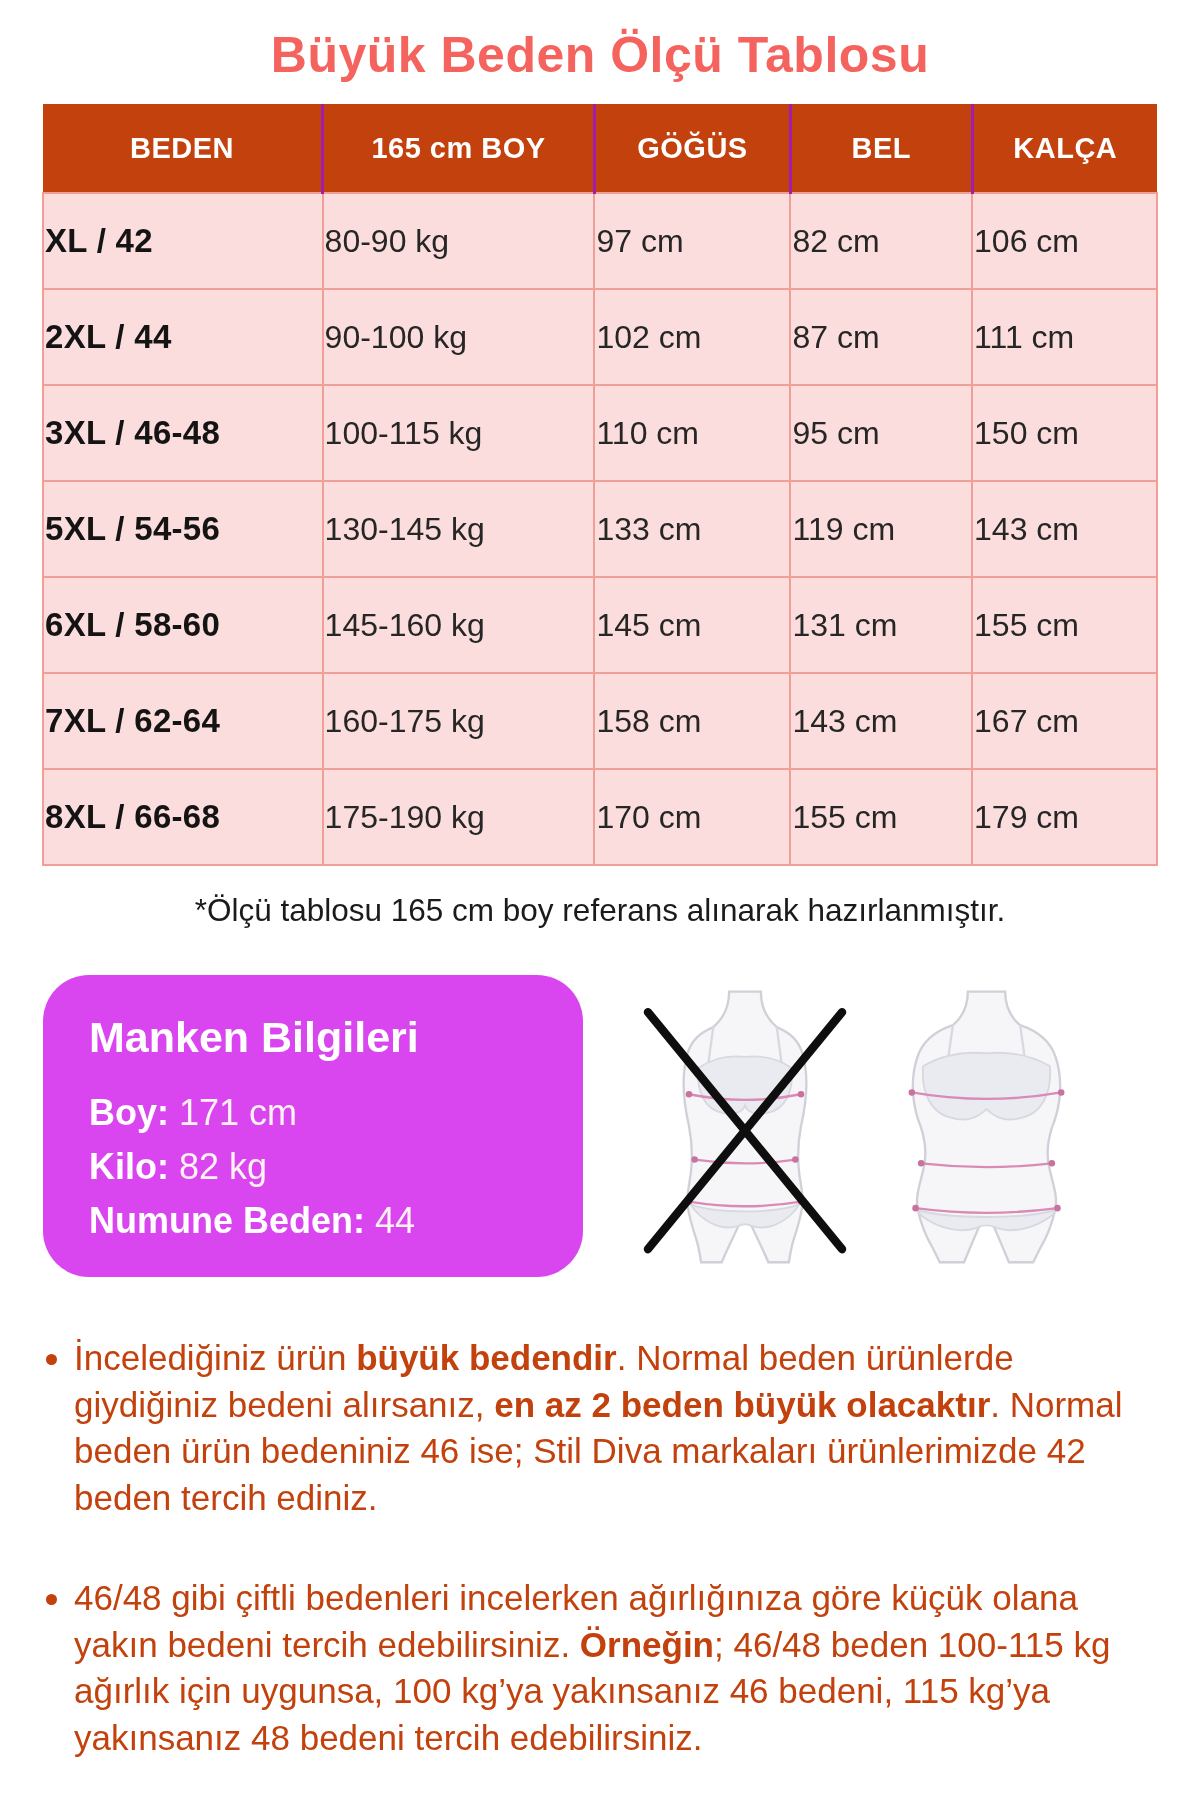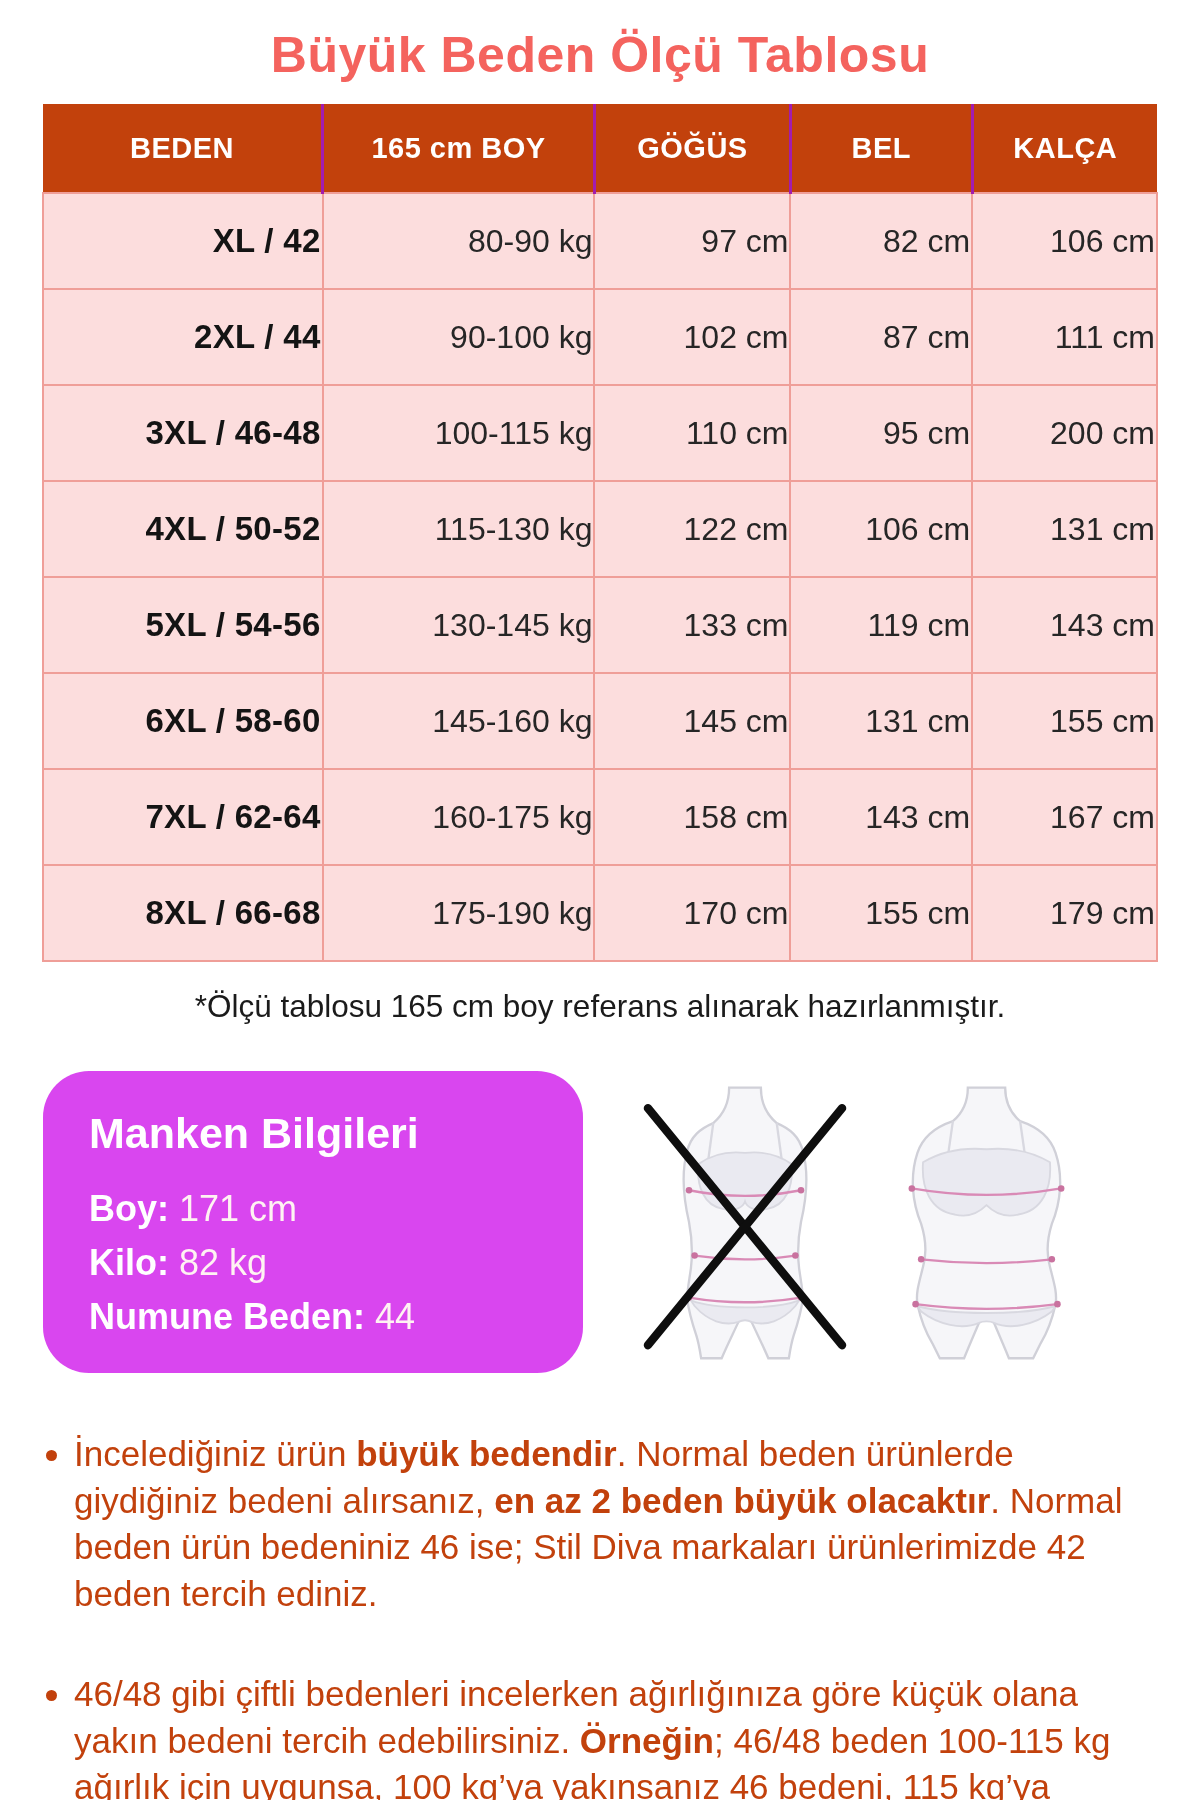--- a/index.html
+++ b/index.html
@@ -32,21 +32,21 @@
     background:#c2410c; color:#ffffff;
     font-size:29px; font-weight:700;
     height:86px; letter-spacing:0.5px;
     border:none;
   }
   .size-table th:not(:first-child){ border-left:3px solid #a21caf; }
   .size-table td {
     background:#fcdddd;
     border:2px solid #ef9e98;
     height:92px;
-    text-align:right; vertical-align:middle;
+    text-align:left; vertical-align:middle;
     font-size:32px; color:#262626;
   }
   .size-table td.c-size { font-weight:700; color:#141414; font-size:33px; letter-spacing:0.3px; }
 
   
   .footnote {
     text-align:center;
     font-size:31.5px;
     margin:26px 0 0 0;
     color:#1b1b1b;
@@ -128,28 +128,21 @@
         <td>90-100 kg</td>
         <td>102 cm</td>
         <td>87 cm</td>
         <td>111 cm</td>
       </tr>
       <tr>
         <td class="c-size">3XL / 46-48</td>
         <td>100-115 kg</td>
         <td>110 cm</td>
         <td>95 cm</td>
-        <td>200 cm</td>
-      </tr>
-      <tr>
-        <td class="c-size">4XL / 50-52</td>
-        <td>115-130 kg</td>
-        <td>122 cm</td>
-        <td>106 cm</td>
-        <td>131 cm</td>
+        <td>150 cm</td>
       </tr>
       <tr>
         <td class="c-size">5XL / 54-56</td>
         <td>130-145 kg</td>
         <td>133 cm</td>
         <td>119 cm</td>
         <td>143 cm</td>
       </tr>
       <tr>
         <td class="c-size">6XL / 58-60</td>

